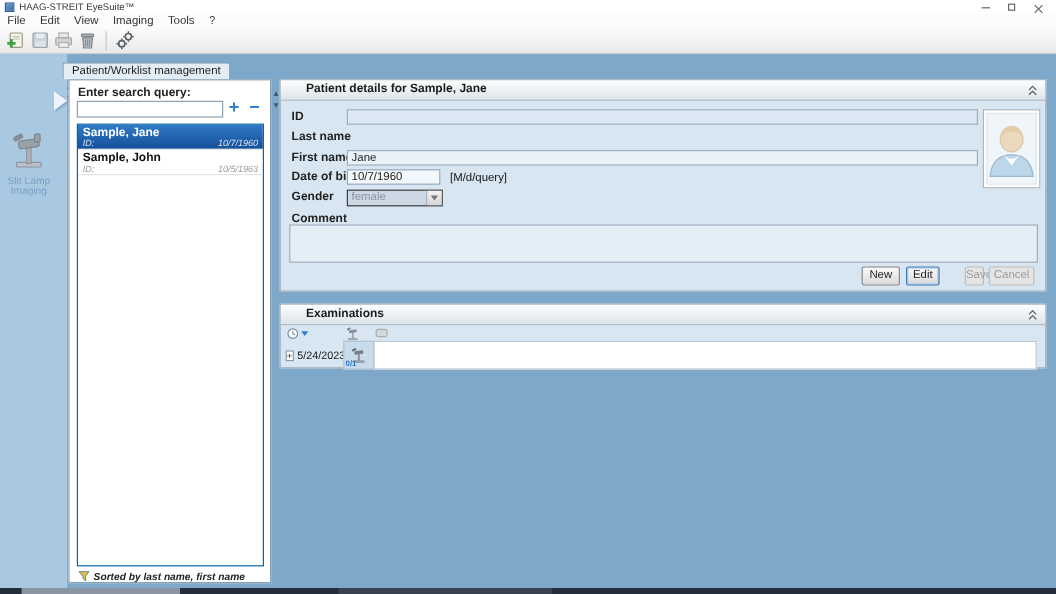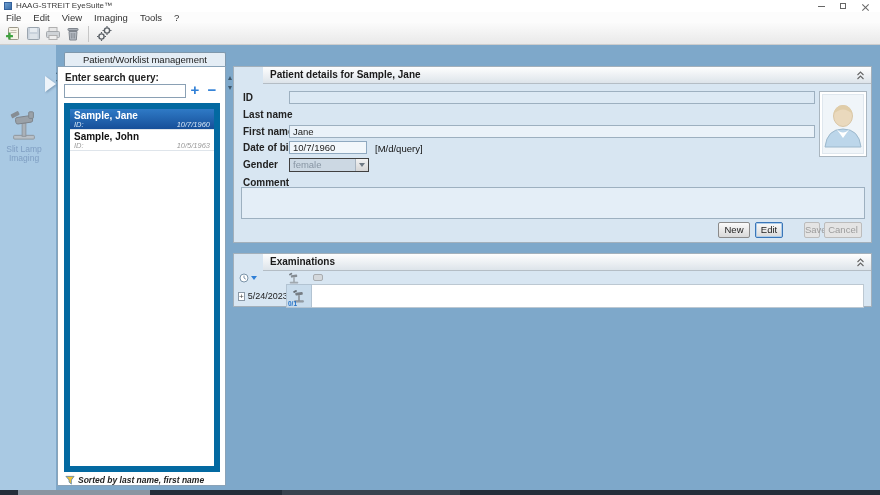--- a/index.html
+++ b/index.html
@@ -38,43 +38,43 @@
   .nav-slit { top:64px; }
   .nav-slit .lbl { color:#7f9ec2; }
   .expand-arrow { position:absolute; left:45px; top:31px; width:0; height:0; border-top:8px solid transparent; border-bottom:8px solid transparent; border-left:11px solid #eef4fa; filter:drop-shadow(1px 1px 1px rgba(40,70,100,.35)); }
   .splitter-grip { position:absolute; width:5px; height:14px; display:flex; flex-direction:column; align-items:center; justify-content:space-between; }
   .grip-a { left:55px; top:25px; }
   .grip-b { left:227px; top:31px; }
   .tri-up { width:0; height:0; border-left:2.5px solid transparent; border-right:2.5px solid transparent; border-bottom:4px solid #3e586e; }
   .tri-dn { width:0; height:0; border-left:2.5px solid transparent; border-right:2.5px solid transparent; border-top:4px solid #3e586e; }
 
   
-  .tab { position:absolute; left:64px; top:7px; height:14px; padding:0 18px; background:#e4edf5; border:1px solid #7e98ad; border-bottom:none; border-radius:2px 2px 0 0; font-size:9.5px; line-height:13px; color:#1c1c1c; }
+  .tab { position:absolute; left:52px; top:7px; height:14px; padding:0 7px; background:#e4edf5; border:1px solid #7e98ad; border-bottom:none; border-radius:2px 2px 0 0; font-size:9.5px; line-height:13px; color:#1c1c1c; }
 
   
   .mid-panel { position:absolute; left:57px; top:21px; width:169px; height:420px; background:#ffffff; border:1px solid #8aa3b8; }
   .search-label { position:absolute; left:7px; top:5px; font-size:10px; font-weight:bold; }
   .search-input { position:absolute; left:6px; top:17px; width:122px; height:14px; border:1px solid #8aa0b4; background:#fff; font-size:10px; padding:0 2px; font-family:"Liberation Sans",sans-serif; }
   .pm-btn { position:absolute; top:14px; width:16px; height:17px; border:none; background:transparent; color:#2f7fd6; font-weight:bold; font-size:15px; line-height:16px; text-align:center; cursor:pointer; font-family:"Liberation Sans",sans-serif; }
   .pm-add { left:129px; }
   .pm-remove { left:146px; }
-  .plist { position:absolute; left:6px; top:36px; width:156px; height:369px; border:6px solid #0369a1; background:#fff; }
+  .plist { position:absolute; left:6px; top:36px; width:156px; height:369px; border:1px solid #0369a1; background:#fff; }
   .pitem { height:21px; padding:1px 4px; border-bottom:1px solid #dfe5eb; }
   .pitem.selected { background:linear-gradient(#2f7ac6,#164f99); }
   .pname { font-size:10px; font-weight:bold; color:#111; line-height:11px; }
   .pitem.selected .pname { color:#fff; }
   .pmeta { display:flex; justify-content:space-between; font-size:7.5px; font-style:italic; color:#9a9a9a; line-height:8px; }
   .pitem.selected .pmeta { color:#d7e6f6; }
   .sorted-note { position:absolute; left:7px; top:408px; display:flex; align-items:center; gap:3px; font-size:8.5px; font-style:italic; color:#222;font-weight:bold; }
 
   
   .panel { position:absolute; left:233px; width:639px; background:#d8e6f2; border:1px solid #a3b0bb; }
   .details-panel { top:21px; height:177px; }
   .exam-panel { top:208px; height:54px; }
-  .panel-header { position:relative; height:17px; background:linear-gradient(#fefefe,#dde4ea); border-bottom:1px solid #b4bdc5; font-size:10px; font-weight:bold; line-height:16px; padding-left:7px; color:#1a1a1a;margin-left:29px; }
+  .panel-header { position:relative; height:17px; background:linear-gradient(#fefefe,#dde4ea); border-bottom:1px solid #b4bdc5; font-size:10px; font-weight:bold; line-height:16px; padding-left:21px; color:#1a1a1a; }
   .collapse-ic { position:absolute; right:6px; top:4px; width:9px; height:9px; }
 
   .fld-label { position:absolute; left:9px; font-size:10px; font-weight:bold; }
   .fld { position:absolute; left:55px; height:13px; border:1px solid #9db0c0; font-size:9.5px; padding:0 3px; font-family:"Liberation Sans",sans-serif; color:#222; }
   .fld-wide { width:526px; }
   .fld-id { background:#dce9f4; }
   .fld-ro { background:#eaf2f9; }
   .fld-dob { width:78px; background:#f2f7fb; border-color:#8fa9c0; }
   .dob-format { position:absolute; left:141px; font-size:9.5px; color:#111; }
   .gender-select { position:absolute; left:55px; width:80px; height:14px; background:#ccd8e3; border:1px solid #404040; font-size:9.5px; color:#8795a3; line-height:12px; padding-left:3px; }

